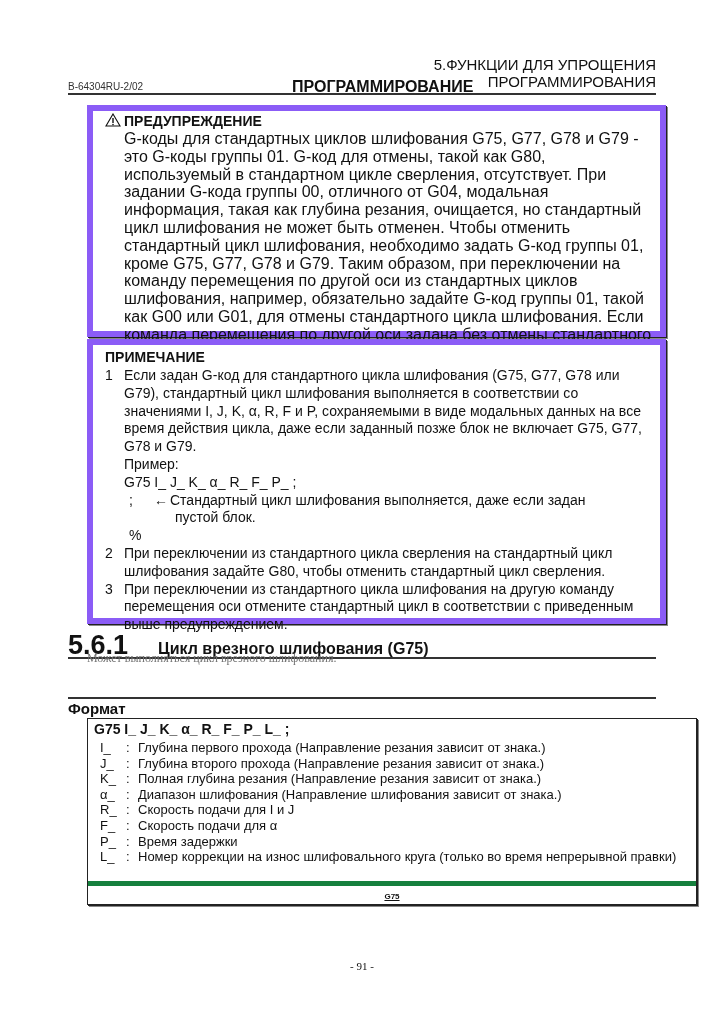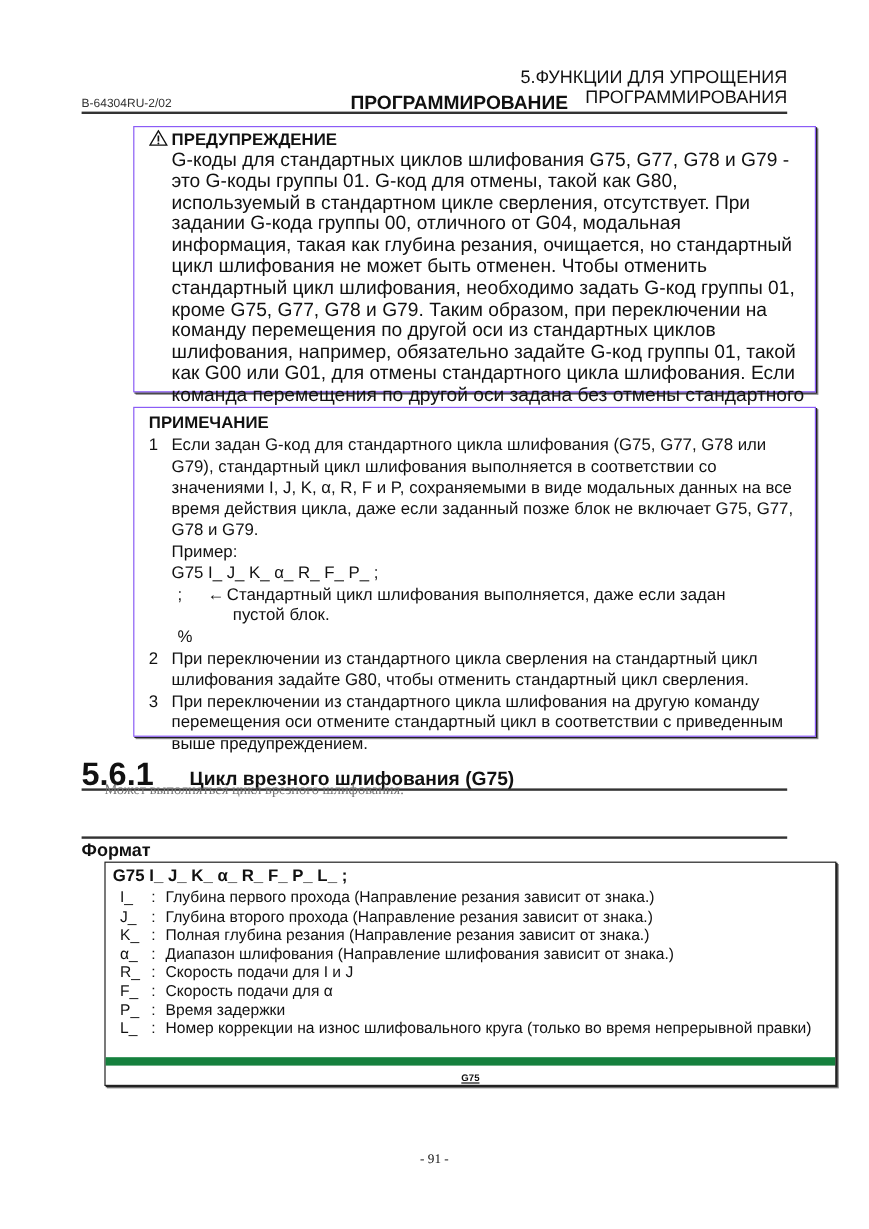--- a/index.html
+++ b/index.html
@@ -6,22 +6,22 @@
   body { width: 724px; height: 1024px; position: relative; overflow: hidden;
          font-family: "Liberation Sans", sans-serif; color: #111; }
 
   .hdr-right { position: absolute; right: 68px; top: 56px; text-align: right;
                font-size: 15px; line-height: 17px; }
   .hdr-left { position: absolute; left: 68px; top: 81px; font-size: 10px; color: #333; }
   .hdr-mid { position: absolute; left: 292px; top: 78px; font-size: 16px; font-weight: bold; }
   .hdr-rule { position: absolute; left: 68px; right: 68px; top: 93px; height: 0;
               border-top: 2px solid #333; }
 
-  .box { position: absolute; left: 87px; width: 567px; border: 1px solid #8b5cf6;
-         box-shadow: 1px 1px 0 #222, 2px 2px 0 #888; background: #fff; margin-left: 24px; }
+  .box { position: absolute; left: 87px; width: 567px; border: 6px solid #8b5cf6;
+         box-shadow: 1px 1px 0 #222, 2px 2px 0 #888; background: #fff; }
   .box-warn { top: 105px; height: 220px; }
   .box-note { top: 339px; height: 273px; }
 
   .box-title { font-weight: bold; font-size: 14px; line-height: 17px; }
   .warn-title { position: absolute; left: 12px; top: 2px; }
   .warn-icon { display: inline-block; width: 16px; height: 14px; vertical-align: -1px; margin-right: 3px; }
   .warn-body { position: absolute; left: 31px; right: 8px; top: 19px;
                font-size: 16px; line-height: 17.8px; }
 
   .note-title { position: absolute; left: 12px; top: 4px; }
@@ -45,21 +45,21 @@
 
   .fmt-box { position: absolute; left: 87px; top: 718px; width: 567px; height: 185px;
              border: 1px solid #222; box-shadow: 1px 1px 0 #222, 2px 2px 0 #888; padding-left: 41px; }
   .fmt-cmd { position: absolute; left: 6px; top: 2px; font-weight: bold; font-size: 14px; }
   .fmt-params { position: absolute; left: 12px; right: 6px; top: 21px; font-size: 13px; line-height: 15.6px; }
   .param { display: flex; }
   .param-key { width: 26px; flex: none; }
   .param-colon { width: 12px; flex: none; }
   .param-desc { flex: 1; }
   .fmt-footer { position: absolute; left: 0; right: 0; top: 162px; height: 22px;
-                border-top: 7px solid #15803d; text-align: center; font-size: 8px; font-weight: bold; line-height: 22px; text-decoration: underline; }
+                border-top: 5px solid #15803d; text-align: center; font-size: 8px; font-weight: bold; line-height: 22px; text-decoration: underline; }
 
   .page-num { position: absolute; left: 0; right: 0; top: 960px; text-align: center;
               font-family: "Liberation Serif", serif; font-size: 11px; }
 </style>
 </head>
 <body>
 
 <div class="hdr-right">
   <div>5.ФУНКЦИИ ДЛЯ УПРОЩЕНИЯ</div>
   <div>ПРОГРАММИРОВАНИЯ</div>

